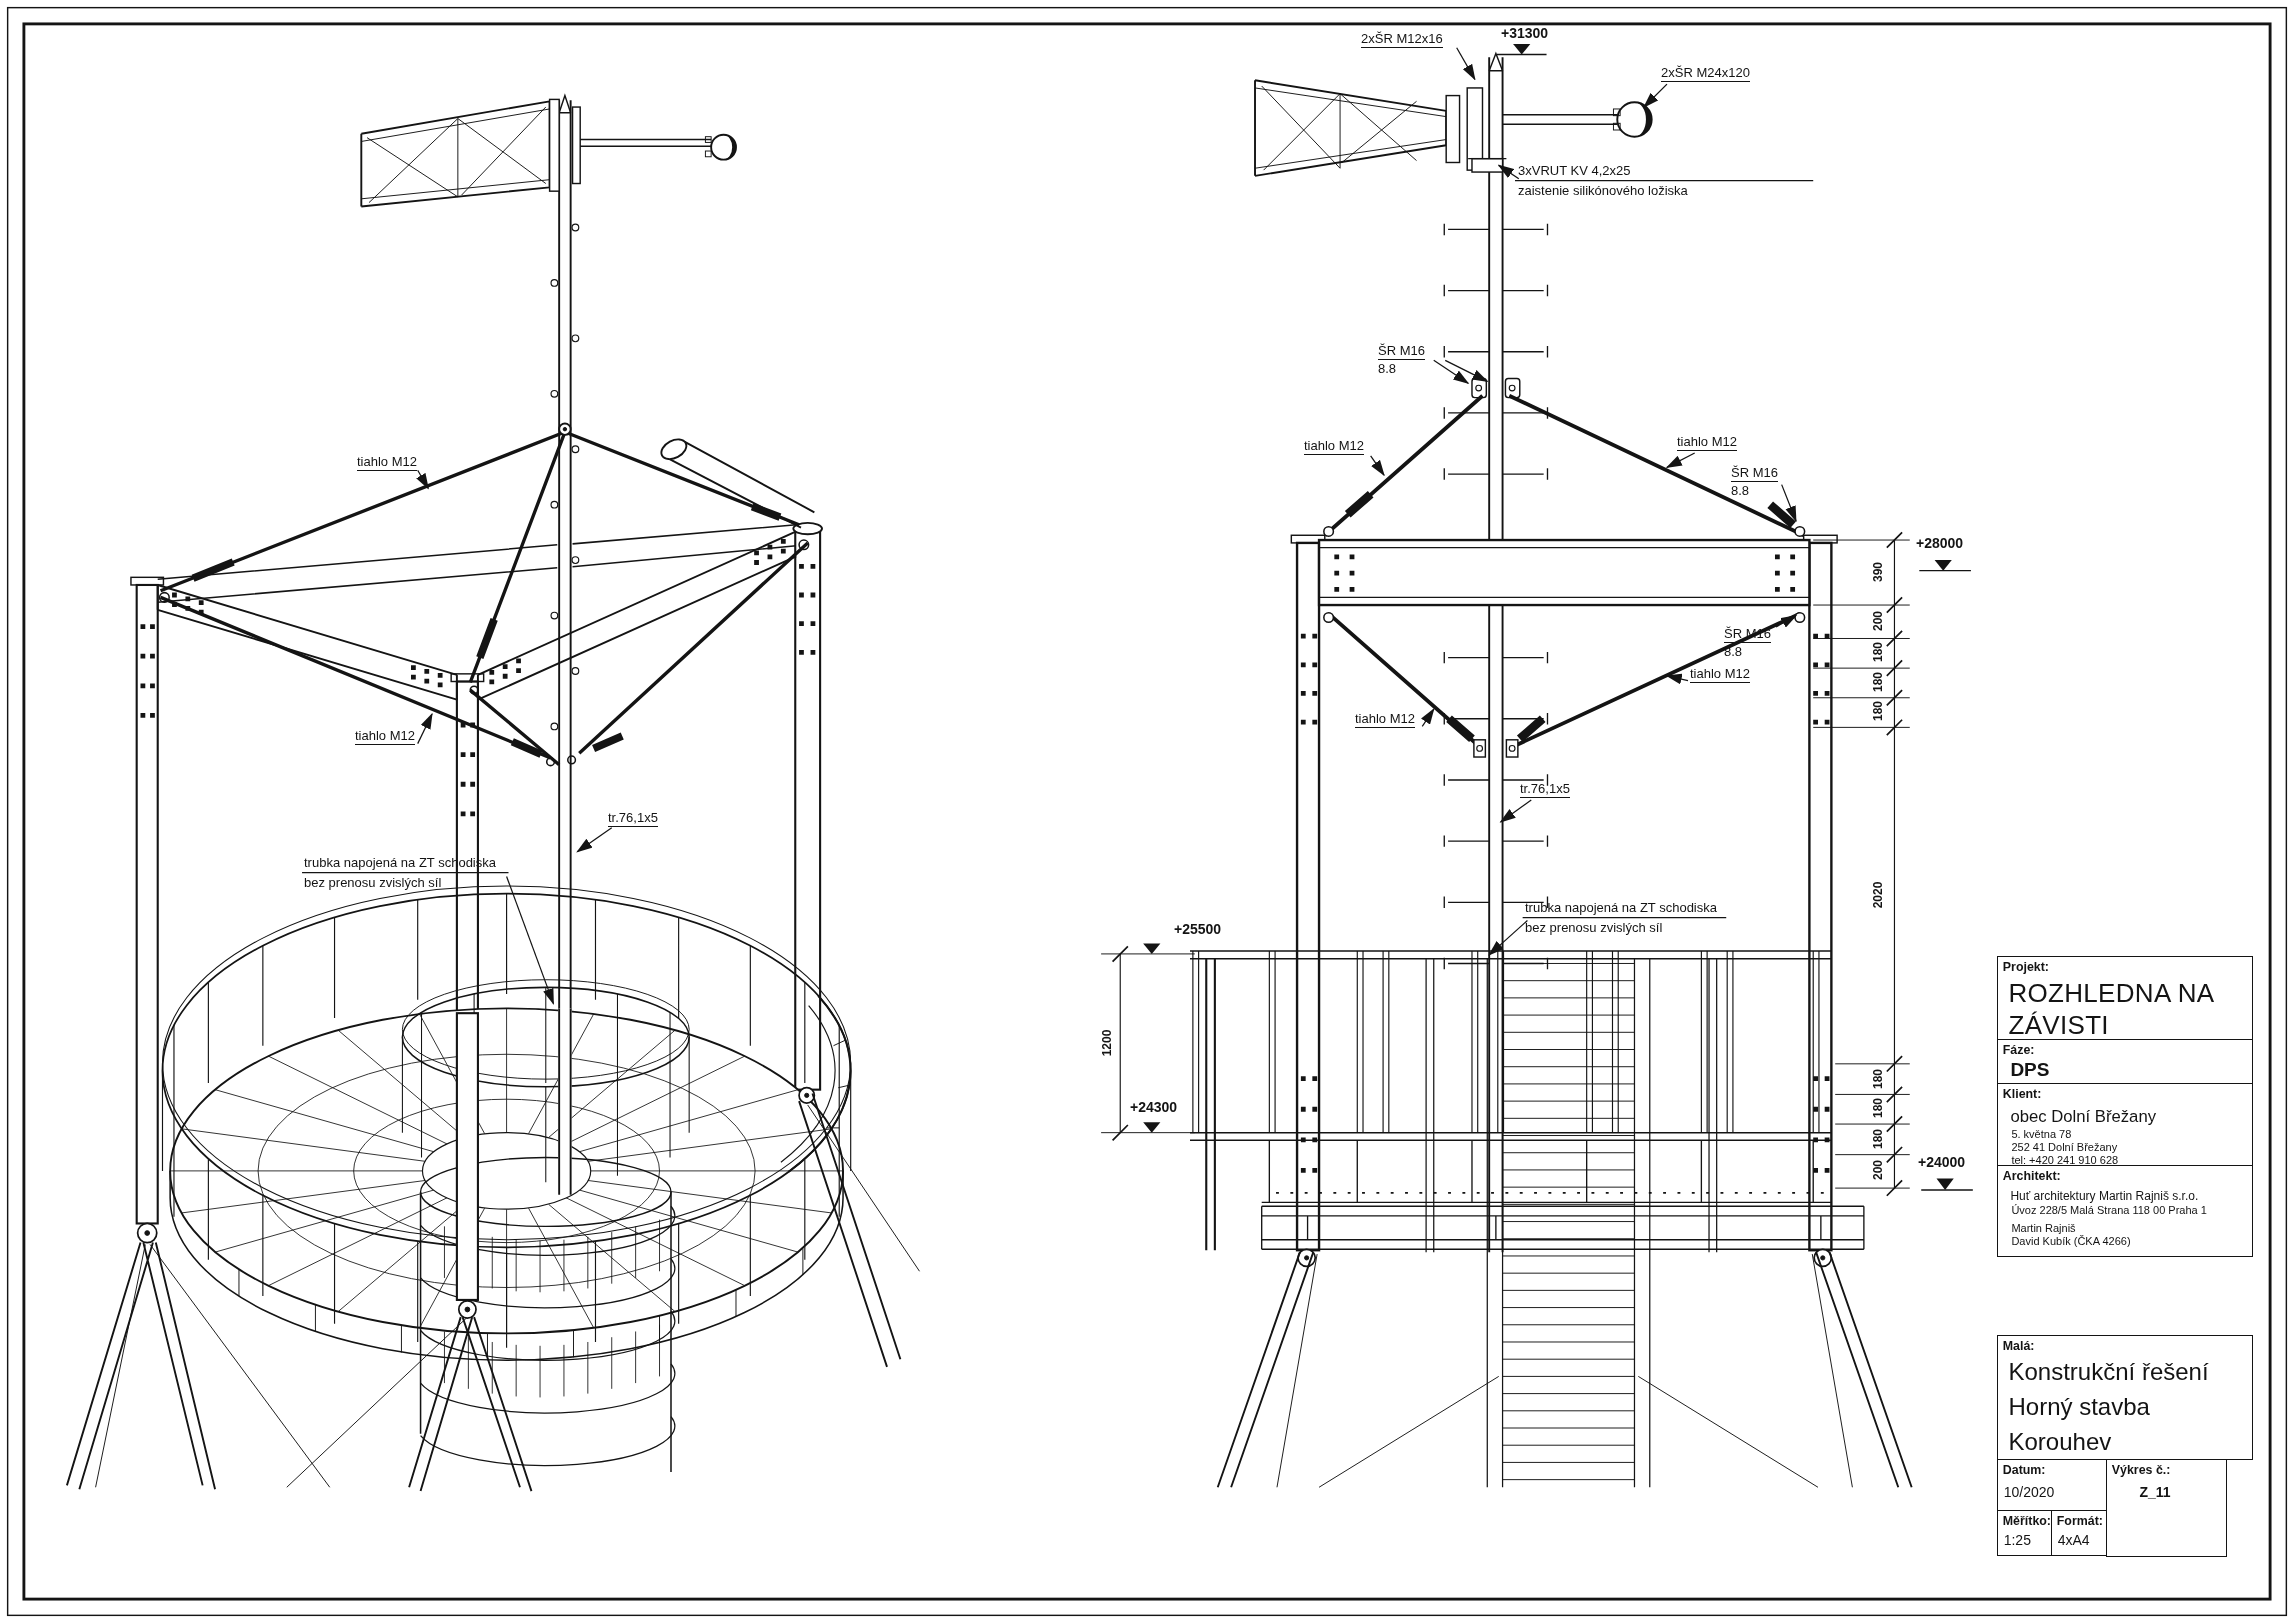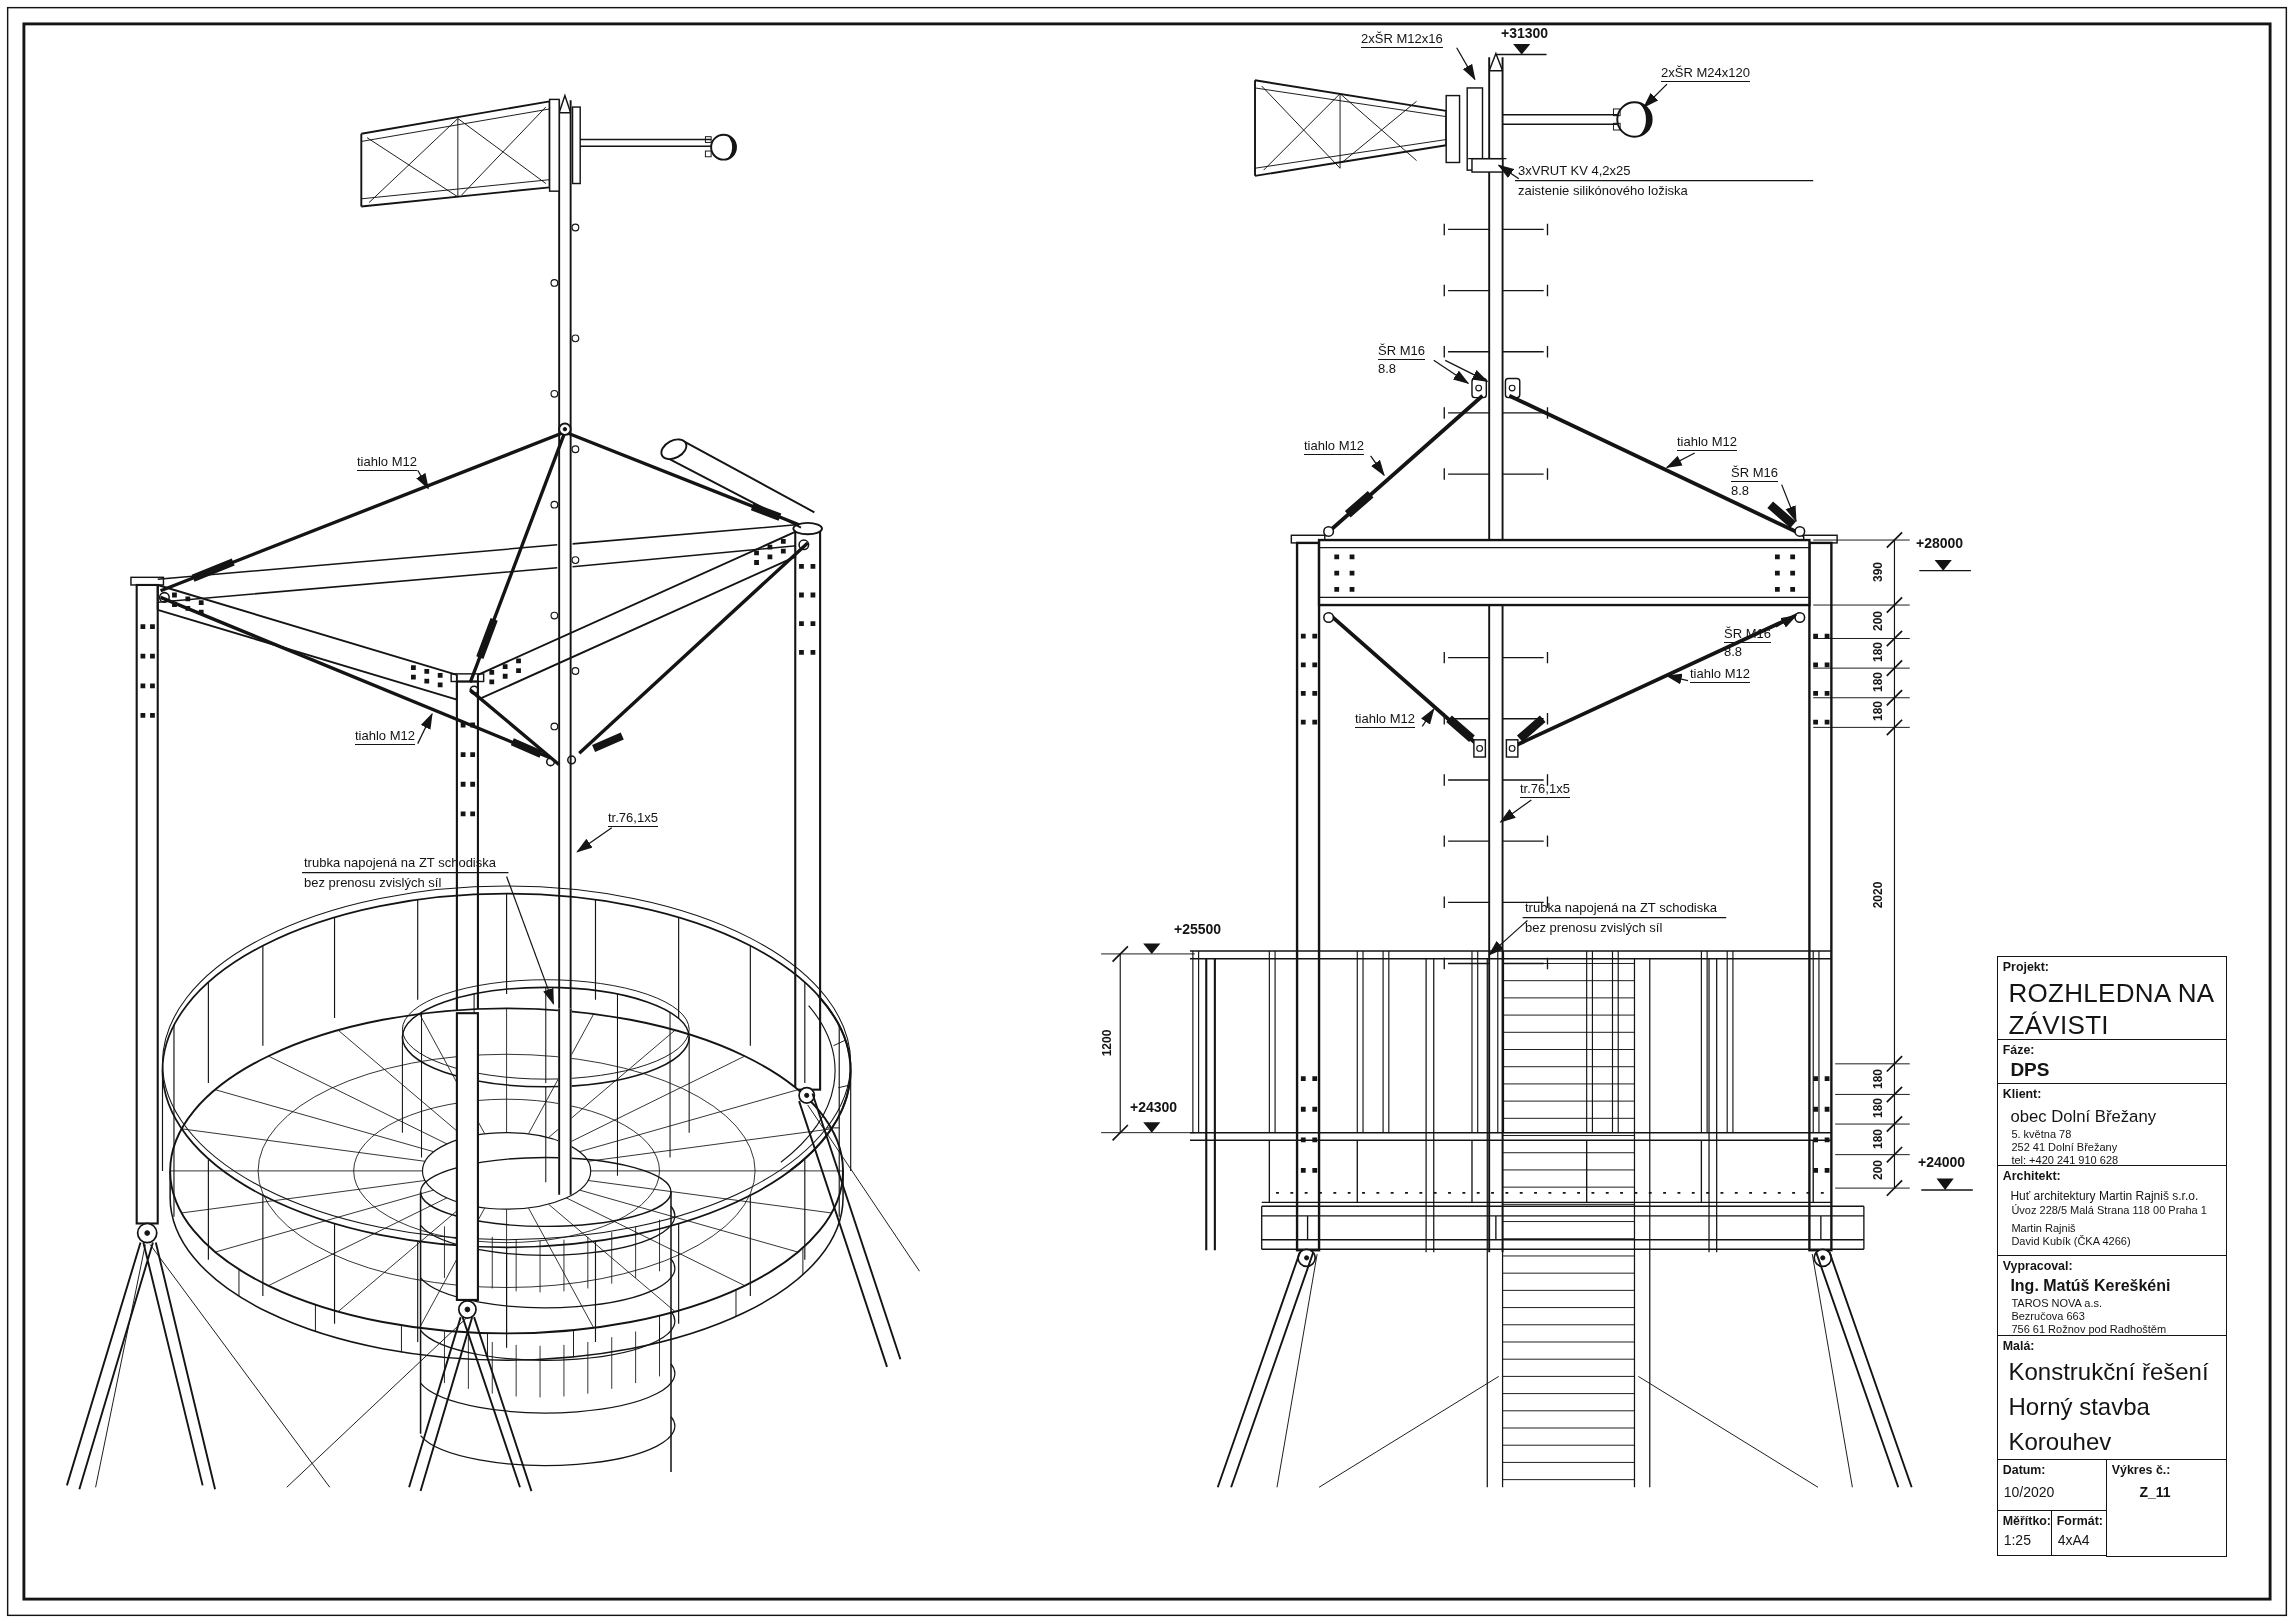--- a/index.html
+++ b/index.html
@@ -5,21 +5,21 @@
   html,body{margin:0;padding:0;background:#e8e8e8}
   .sheet{position:relative;width:2294px;height:1623px;background:#fff;overflow:hidden;
          font-family:"Liberation Sans",sans-serif;color:#141414}
   .sheet svg{position:absolute;left:0;top:0}
   .ov{position:absolute;left:0;top:0;width:2294px;height:1623px}
   .ov>div{position:absolute}
   .ann{font-weight:normal;font-size:13px;line-height:14.3px;white-space:nowrap}
   .ul{border-bottom:1.6px solid #141414;padding-bottom:1px}
   .elev{font-weight:bold;font-size:14px;white-space:nowrap}
   .dimv{width:67px;text-align:center;font-weight:bold;font-size:12px;transform:rotate(-90deg);white-space:nowrap}
-  .tbox{position:absolute;left:1997px;width:230px;border:1.9px solid #141414;box-sizing:border-box;background:#fff}
+  .tbox{position:absolute;left:1997px;width:256px;border:1.9px solid #141414;box-sizing:border-box;background:#fff}
   .tl{font-weight:bold;font-size:12.4px;padding:2.9px 0 0 4.8px}
   .tb-big{font-size:26px;line-height:32.5px;padding:2.9px 0 0 10.5px;letter-spacing:0.3px}
   .tb-med{font-size:16.7px;padding:5.7px 0 1.9px 12.4px}
   .tb-sm{font-weight:normal;font-size:11px;line-height:13px;padding-left:13.4px}
   .gap{height:4.8px}
   .tb-val{font-size:14px;padding:7.6px 0 0 5.7px}
   .tb-dps{font-size:19px;font-weight:bold;padding:1.9px 0 0 12.4px}
 </style>
 </head>
 <body>
@@ -343,27 +343,20 @@
     <div class="tb-sm">email: kancelar@dolnibrezany.cz</div>
   </div>
   <div class="tbox" style="top:1165px;height:92px">
     <div class="tl">Architekt:</div>
     <div class="tb-med" style="font-size:12px">Huť architektury Martin Rajniš s.r.o.</div>
     <div class="tb-sm">Úvoz 228/5 Malá Strana 118 00 Praha 1</div>
     <div class="gap"></div>
     <div class="tb-sm">Martin Rajniš</div>
     <div class="tb-sm">David Kubík (ČKA 4266)</div>
   </div>
-  <div class="tbox" style="top:1255px;height:82px">
-    <div class="tl">Vypracoval:</div>
-    <div class="tb-med" style="font-size:16px;font-weight:bold;padding-top:3.8px">Ing. Matúš Kereškéni</div>
-    <div class="tb-sm">TAROS NOVA a.s.</div>
-    <div class="tb-sm">Bezručova 663</div>
-    <div class="tb-sm">756 61  Rožnov pod Radhoštěm</div>
-  </div>
   <div class="tbox" style="top:1335px;height:125px">
     <div class="tl">Malá:</div>
     <div style="font-size:24px;line-height:35px;padding:1px 0 0 10.5px">
       <div>Konstrukční řešení</div>
       <div>Horný stavba</div>
       <div>Korouhev</div>
     </div>
   </div>
   <div class="tbox" style="top:1459px;height:54px;width:111px">
     <div class="tl">Datum:</div>

